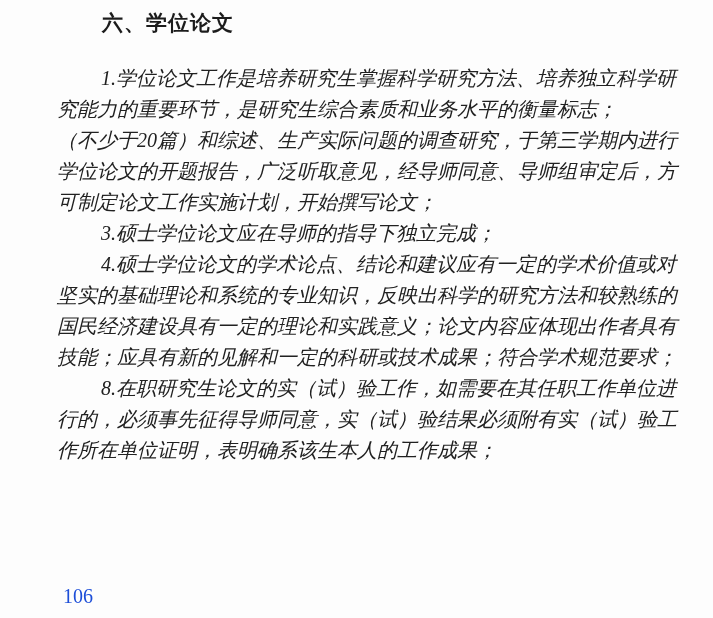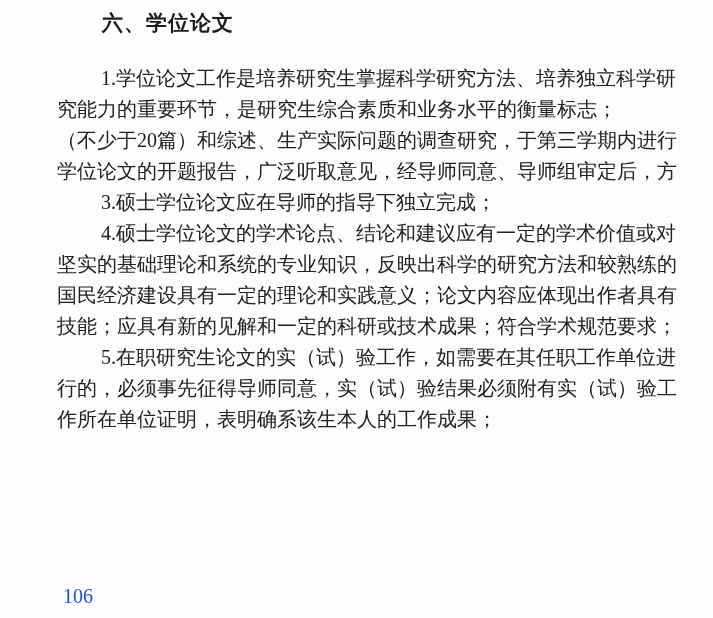--- a/index.html
+++ b/index.html
@@ -28,20 +28,21 @@
     font-size: 21px;
     line-height: 30px;
     letter-spacing: 1px;
     color: #1c1c1c;
   }
   .body-lines {
     position: absolute;
     left: 57px;
     top: 63px;
     width: 593px;
+    font-style: italic;
   }
   .line {
     height: 31px;
     line-height: 31px;
     font-size: 20px;
     white-space: nowrap;
     color: #212121;
   }
   .line.indent {
     padding-left: 44px;
@@ -65,25 +66,26 @@
 
 <div class="page">
 
   <div class="section-heading">六、学位论文</div>
 
   <div class="body-lines">
     <div class="line indent justify">1.学位论文工作是培养研究生掌握科学研究方法、培养独立科学研</div>
     <div class="line">究能力的重要环节，是研究生综合素质和业务水平的衡量标志；</div>
     <div class="line justify">（不少于20篇）和综述、生产实际问题的调查研究，于第三学期内进行</div>
     <div class="line justify">学位论文的开题报告，广泛听取意见，经导师同意、导师组审定后，方</div>
+    <div class="line">可制定论文工作实施计划，开始撰写论文；</div>
     <div class="line indent">3.硕士学位论文应在导师的指导下独立完成；</div>
     <div class="line indent justify">4.硕士学位论文的学术论点、结论和建议应有一定的学术价值或对</div>
     <div class="line justify">坚实的基础理论和系统的专业知识，反映出科学的研究方法和较熟练的</div>
     <div class="line justify">国民经济建设具有一定的理论和实践意义；论文内容应体现出作者具有</div>
     <div class="line justify">技能；应具有新的见解和一定的科研或技术成果；符合学术规范要求；</div>
-    <div class="line indent justify">5.在职研究生论文的实（试）验工作，如需要在其任职工作单位进</div>
+    <div class="line indent justify">8.在职研究生论文的实（试）验工作，如需要在其任职工作单位进</div>
     <div class="line justify">行的，必须事先征得导师同意，实（试）验结果必须附有实（试）验工</div>
     <div class="line">作所在单位证明，表明确系该生本人的工作成果；</div>
   </div>
 
   <div class="page-number">106</div>
 
 </div>
 
 </body></html>

